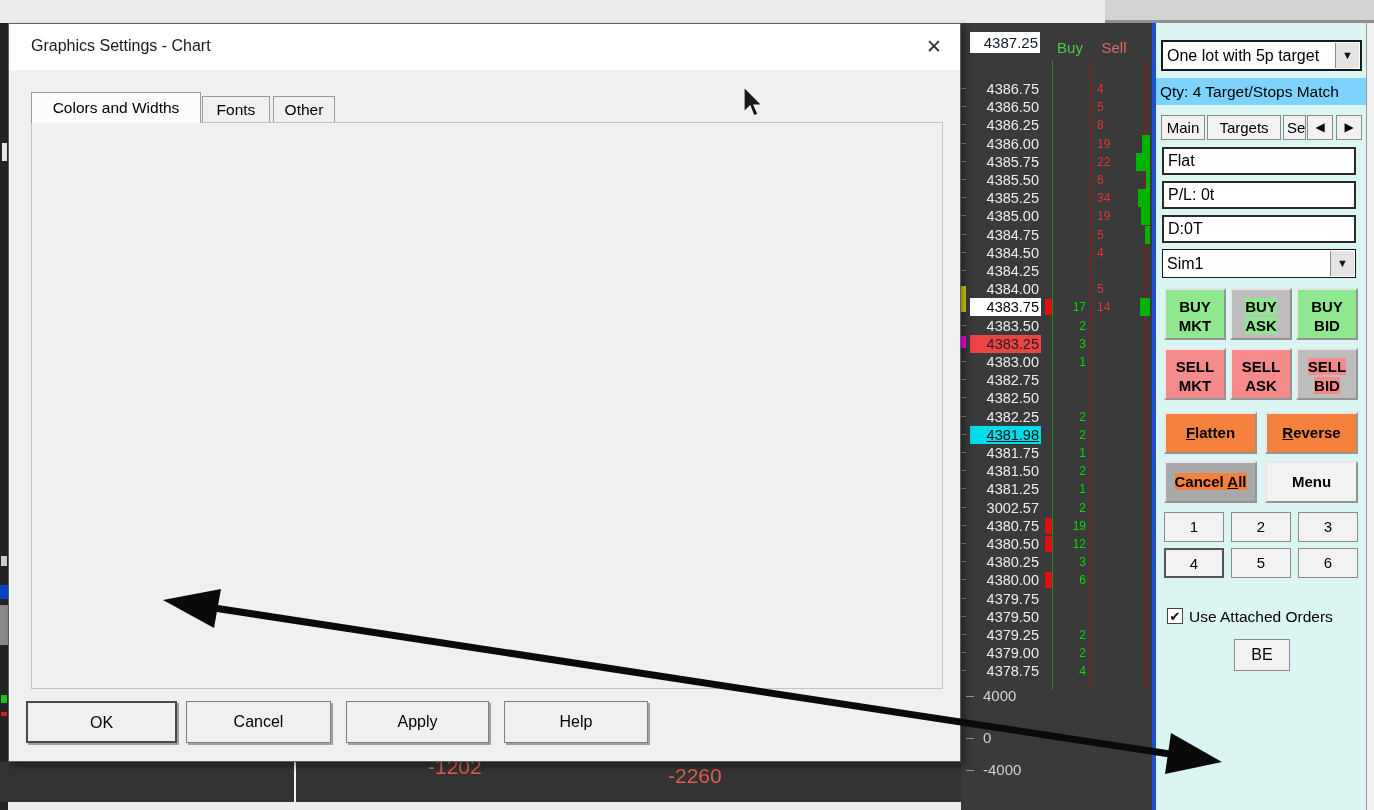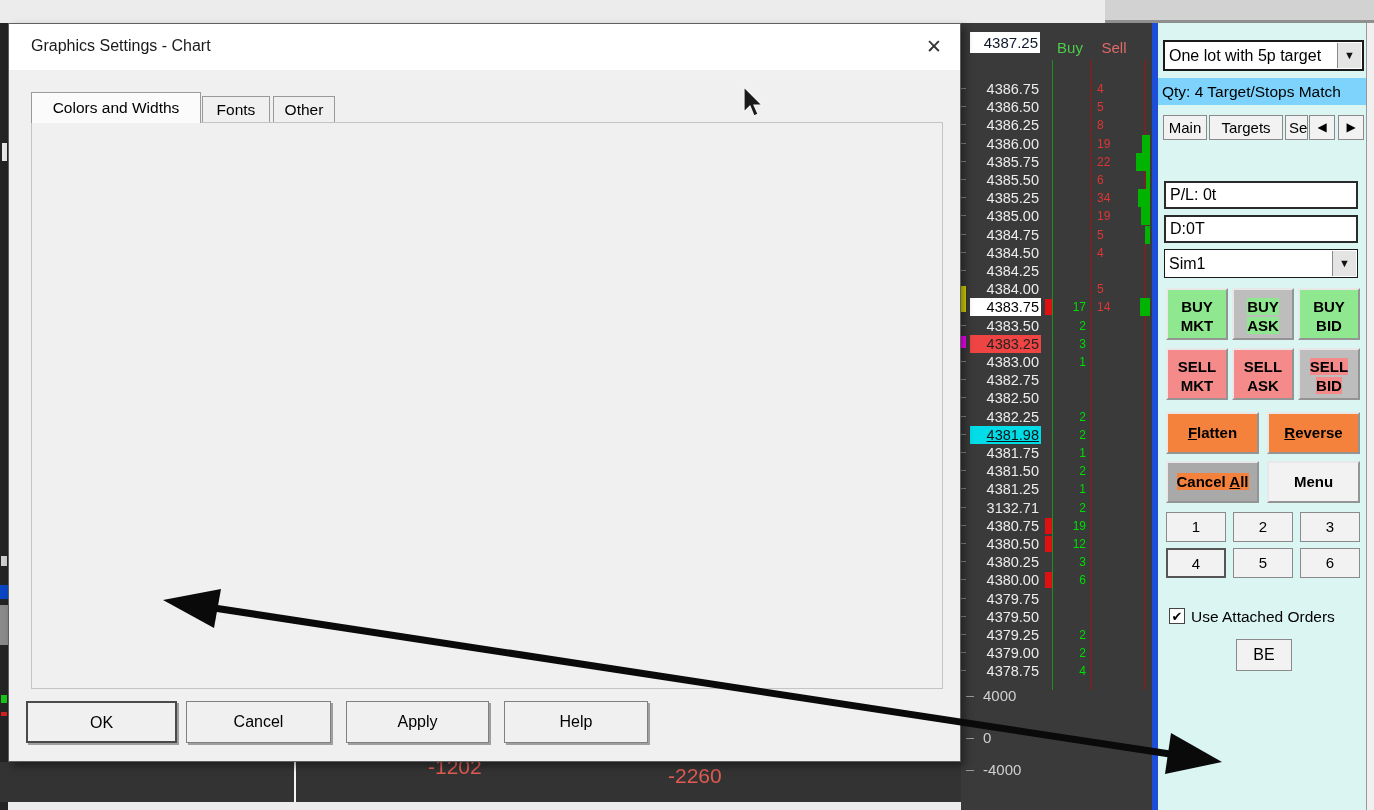--- a/index.html
+++ b/index.html
@@ -33,21 +33,21 @@
   .lp.cyan{background:#00dce8;color:#111;text-decoration:underline;}
   .lb{position:absolute;left:96px;width:29px;text-align:right;color:#00dd00;font-size:12px;line-height:18px;}
   .ls{position:absolute;left:136px;width:34px;color:#e03535;font-size:12px;line-height:18px;}
   .lredbar{position:absolute;left:84px;top:1px;width:7px;height:16px;background:#dd1111;}
   .lhist{position:absolute;right:2px;top:0;height:18px;background:#00b300;}
   .scale-lab{position:absolute;left:22px;font-size:15px;color:#cfcfcf;}
   .scale-lab::before{content:"";position:absolute;left:-17px;top:9px;width:8px;height:1px;background:#9a9a9a;}
   .mark{position:absolute;left:0;width:5px;}
 
   
-  .panel{position:absolute;left:1152px;top:23px;width:214px;height:787px;background:#dbf5f2;border-left:6px solid #1d4ed8;overflow:hidden;}
+  .panel{position:absolute;left:1152px;top:23px;width:214px;height:787px;background:#dbf5f2;border-left:4px solid #1d4ed8;overflow:hidden;}
   .right-strip{position:absolute;left:1366px;top:23px;width:8px;height:787px;background:#f0f0f0;border-left:1px solid #999;}
   .combo{position:absolute;background:#fff;border:2px solid #1a1a1a;font-size:16px;line-height:27px;padding-left:4px;color:#000;}
   .combo .dd{position:absolute;right:1px;top:1px;bottom:1px;width:24px;background:#e4e4e4;border-left:1px solid #8a8a8a;text-align:center;font-size:11px;line-height:25px;color:#111;}
   .qty-banner{position:absolute;left:0px;top:55px;width:214px;height:27px;background:#43cb43;color:#000;font-size:15.5px;line-height:27px;padding-left:4px;white-space:nowrap;}
   .ptab{position:absolute;top:92px;height:25px;background:#f2f2f2;border:1px solid #8a8a8a;font-size:15px;text-align:center;color:#000;line-height:23px;overflow:hidden;}
   .arrbtn{position:absolute;top:92px;height:25px;width:26px;background:#f2f2f2;border:1px solid #8a8a8a;text-align:center;font-size:12px;line-height:23px;color:#000;}
   .pfield{position:absolute;left:6px;width:194px;height:28px;background:#fff;border:2px solid #2a2a2a;font-size:16px;line-height:24px;padding-left:4px;color:#000;}
   .btn-trade{position:absolute;width:62px;height:52px;font-size:15px;font-weight:bold;text-align:center;line-height:19px;padding-top:7px;white-space:pre-line;border:2px outset #e8e8e8;color:#000;}
   .buy{background:#8fe88f;}
   .sell{background:#f58a8a;}
@@ -247,21 +247,21 @@
           <span class="lp">4381.50</span>
           <span class="lb">2</span>
           <span class="ls"></span>
         </div>
         <div class="lrow" style="top: 457.4px;">
           <span class="lp">4381.25</span>
           <span class="lb">1</span>
           <span class="ls"></span>
         </div>
         <div class="lrow" style="top: 475.6px;">
-          <span class="lp">3132.71</span>
+          <span class="lp">3002.57</span>
           <span class="lb">2</span>
           <span class="ls"></span>
         </div>
         <div class="lrow" style="top: 493.8px;">
           <span class="lp">4380.75</span>
           <span class="lb">19</span>
           <span class="ls"></span>
           <span class="lredbar"></span>
         </div>
         <div class="lrow" style="top: 512px;">
@@ -318,20 +318,21 @@
     <div class="combo" style="left:5px;top:17px;width:201px;height:31px;">
       <span>One lot with 5p target</span>
       <span class="dd">▼</span>
     </div>
     <div class="qty-banner" style="background: #7dd3fc;">Qty: 4 Target/Stops Match</div>
     <div class="ptab" style="left:5px;width:44px;">Main</div>
     <div class="ptab" style="left:51px;width:74px;">Targets</div>
     <div class="ptab" style="left:127px;width:23px;text-align:left;padding-left:3px;">Set</div>
     <div class="arrbtn" style="left:151px;">◀</div>
     <div class="arrbtn" style="left:180px;">▶</div>
+    <div class="pfield" style="top:124px;">Flat</div>
     <div class="pfield" style="top:158px;">P/L: 0t</div>
     <div class="pfield" style="top:192px;">D:0T</div>
     <div class="combo" style="left:6px;top:226px;width:194px;height:29px;border-width:1px;">
       <span>Sim1</span>
       <span class="dd">▼</span>
     </div>
 
     <div class="btn-trade buy" style="left:8px;top:265px;">BUY
 MKT</div>
     <div class="btn-trade graybtn" style="left:74px;top:265px;"><span class="hl-g" style="white-space:pre-line;">BUY

